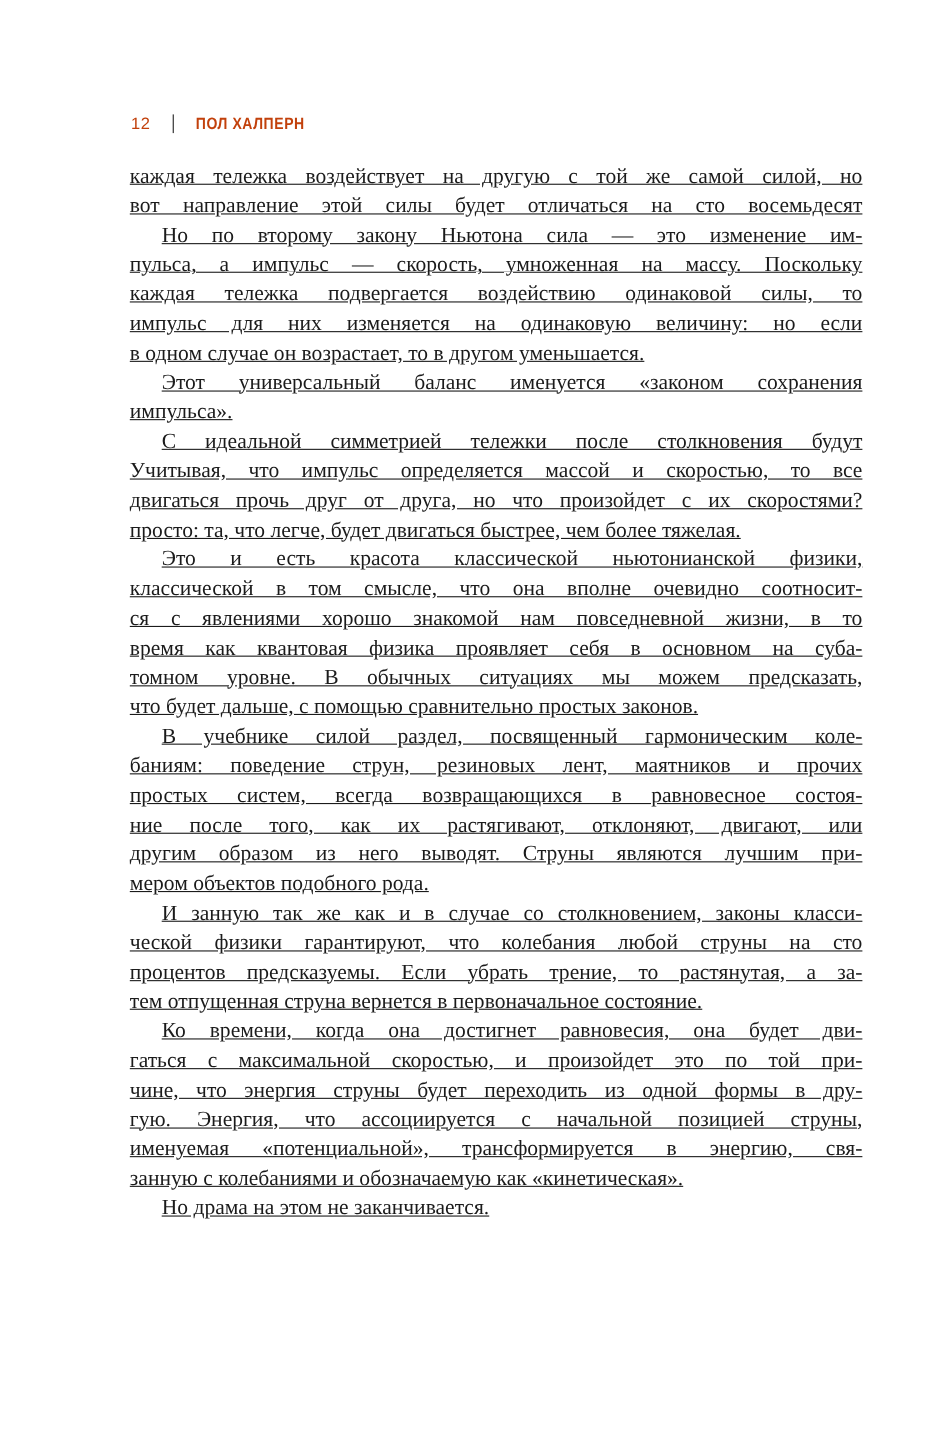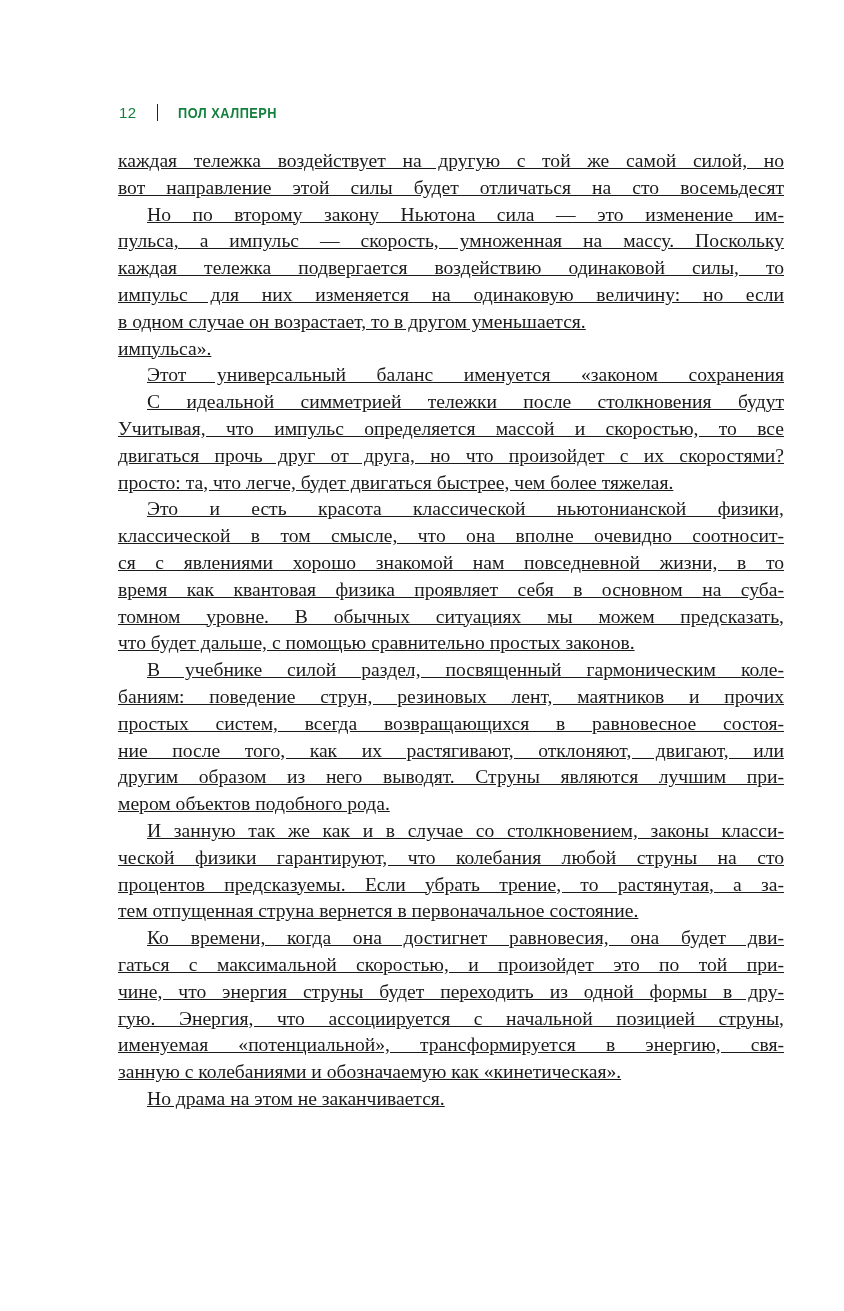--- a/index.html
+++ b/index.html
@@ -1,18 +1,18 @@
 <!DOCTYPE html>
 <html><head>
 <meta charset="utf-8">
 <style>
   html, body { margin: 0; padding: 0; background: #ffffff; }
   body { width: 844px; height: 1311px; position: relative; overflow: hidden; }
   .page { position: absolute; left: 0; top: 0; width: 844px; height: 1311px; background: #fff; }
-  .header { position: absolute; left: 119px; top: 100px; height: 24px; font-family: "Liberation Sans", "DejaVu Sans", sans-serif; color: #15803d; font-size: 15px; display: flex; align-items: center; }
+  .header { position: absolute; left: 119px; top: 100px; height: 24px; font-family: "Liberation Sans", "DejaVu Sans", sans-serif; color: #c2410c; font-size: 15px; display: flex; align-items: center; }
   .page-num { letter-spacing: 0.5px; }
   .sep { display: inline-block; width: 1px; height: 17px; background: #222; margin: 0 20px 0 20px; }
   .running-title { font-weight: bold; letter-spacing: 0.6px; font-size: 15px; transform: scaleX(0.85); transform-origin: left center; }
   .body { position: absolute; left: 118px; top: 148px; width: 666px; font-family: "Liberation Serif", "DejaVu Serif", serif; font-size: 19.6px; color: #1b1b1b; }
   .line { height: 26.8px; line-height: 26.8px; white-space: nowrap; text-align: justify; text-align-last: justify; overflow: visible; text-decoration: underline; }
   .line.last { text-align-last: left; }
   .line.indent { padding-left: 29px; }
 </style>
 </head>
 <body>
@@ -34,22 +34,22 @@
 
     <div class="paragraph">
       <div class="line indent">Но по второму закону Ньютона сила — это изменение им-</div>
       <div class="line">пульса, а импульс — скорость, умноженная на массу. Поскольку</div>
       <div class="line">каждая тележка подвергается воздействию одинаковой силы, то</div>
       <div class="line">импульс для них изменяется на одинаковую величину: но если</div>
       <div class="line last">в одном случае он возрастает, то в другом уменьшается.</div>
     </div>
 
     <div class="paragraph">
+      <div class="line indent">Этот универсальный баланс именуется «законом сохранения</div>
       <div class="line last">импульса».</div>
-      <div class="line indent">Этот универсальный баланс именуется «законом сохранения</div>
     </div>
 
     <div class="paragraph">
       <div class="line indent">С идеальной симметрией тележки после столкновения будут</div>
       <div class="line">Учитывая, что импульс определяется массой и скоростью, то все</div>
       <div class="line">двигаться прочь друг от друга, но что произойдет с их скоростями?</div>
       <div class="line last">просто: та, что легче, будет двигаться быстрее, чем более тяжелая.</div>
     </div>
 
     <div class="paragraph">

